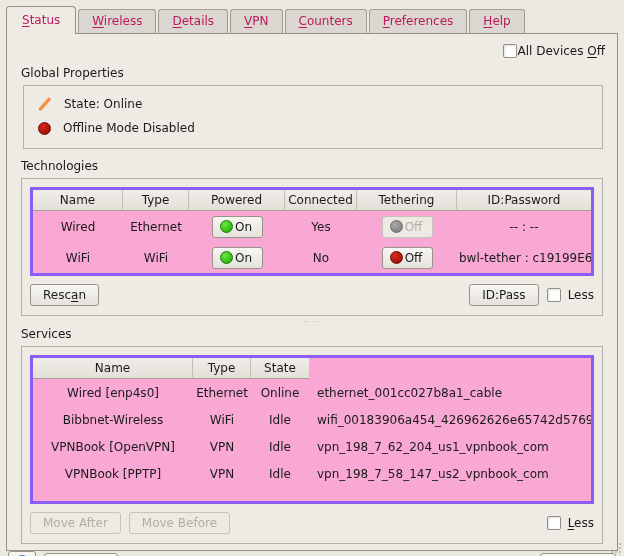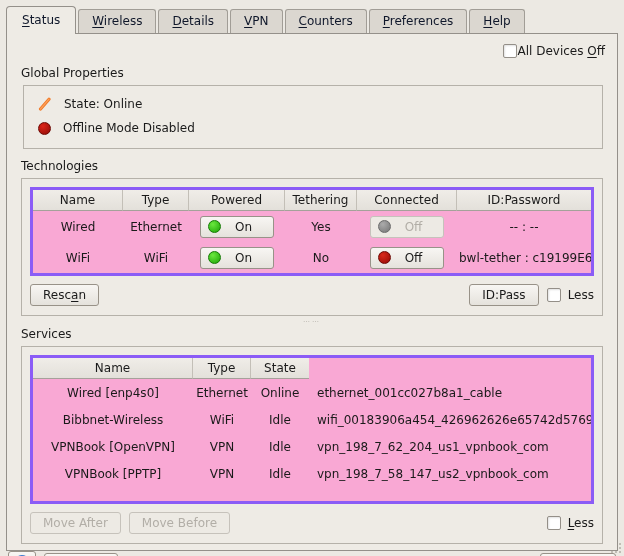--- a/index.html
+++ b/index.html
@@ -9,21 +9,21 @@
     background:#ece9e3; color:#1a1a1a;
     font-family:"DejaVu Sans","Liberation Sans",sans-serif; font-size:12px;
   }
   .window { width:624px; height:556px; display:flex; flex-direction:column; }
 
   
   .tabbar { display:flex; align-items:flex-end; padding:6px 0 0 6px; gap:2px; }
   .tab {
     background:#dbd7d0; border:1px solid #a19d96; border-bottom:none;
     border-radius:3px 3px 0 0; padding:4px 13px 5px; cursor:default;
-    position:relative; margin-bottom:0; color:#0f172a; white-space:nowrap;
+    position:relative; margin-bottom:0; color:#be185d; white-space:nowrap;
   }
   .tab.active {
     background:#eeebe5; border-color:#94908a; z-index:3;
     padding:6px 15px 7px; margin-bottom:-1px; border-radius:4px 4px 0 0;
   }
   u { text-decoration:underline; text-underline-offset:2px; }
 
   
   .notebook {
     flex:1; margin:0 6px; border:1px solid #94908a; background:#eeebe5;
@@ -63,21 +63,21 @@
   .svc-body .tr { height:27px; }
   .svc-body { min-height:122px; }
 
   
   .btn {
     background:linear-gradient(#f8f6f3,#e5e2dc); border:1px solid #989288;
     border-radius:3px; padding:3px 12px; font-size:12px; color:#1a1a1a;
     display:inline-flex; align-items:center; justify-content:center; white-space:nowrap;
   }
   .btn.disabled { color:#b2aea7; border-color:#c6c2bb; background:#edeae4; }
-  .led-btn { width:74px; padding:3px 7px; gap:0; justify-content:center; }
+  .led-btn { width:51px; padding:3px 7px; gap:0; justify-content:center; }
   .led-btn .lbl { flex:1; text-align:center; }
   .led-btn.disabled .lbl { color:#b2aea7; }
   .led { width:13px; height:13px; border-radius:50%; flex:0 0 auto; }
   [data-led="green"] { background:radial-gradient(circle at 35% 30%, #6ae83e, #1ca405); border:1px solid #137a02; }
   [data-led="red"]   { background:radial-gradient(circle at 35% 30%, #d92a1c, #940a05); border:1px solid #6e0803; }
   [data-led="gray"]  { background:radial-gradient(circle at 35% 30%, #ababab, #767676); border:1px solid #6b6b6b; }
 
   .btnrow { display:flex; align-items:center; gap:8px; padding:8px 8px 9px; }
   .spacer { flex:1; }
   .chk-wrap { display:flex; align-items:flex-end; gap:7px; }
@@ -141,22 +141,22 @@
       </div>
     </div>
 
     <div class="section-label" style="margin-top:6px">Technologies</div>
     <div class="frame">
       <div class="tbl">
         <div class="tr tech-cols">
           <div class="th">Name</div>
           <div class="th">Type</div>
           <div class="th">Powered</div>
+          <div class="th">Connected</div>
           <div class="th">Tethering</div>
-          <div class="th">Connected</div>
           <div class="th">ID:Password</div>
         </div>
         <div class="tech-body">
           <div class="tr tech-cols">
             <div class="td">Wired</div>
             <div class="td">Ethernet</div>
             <div class="td">
               <span class="btn led-btn">
                 <span class="led" data-led="green"></span>
                 <span class="lbl">On</span>

